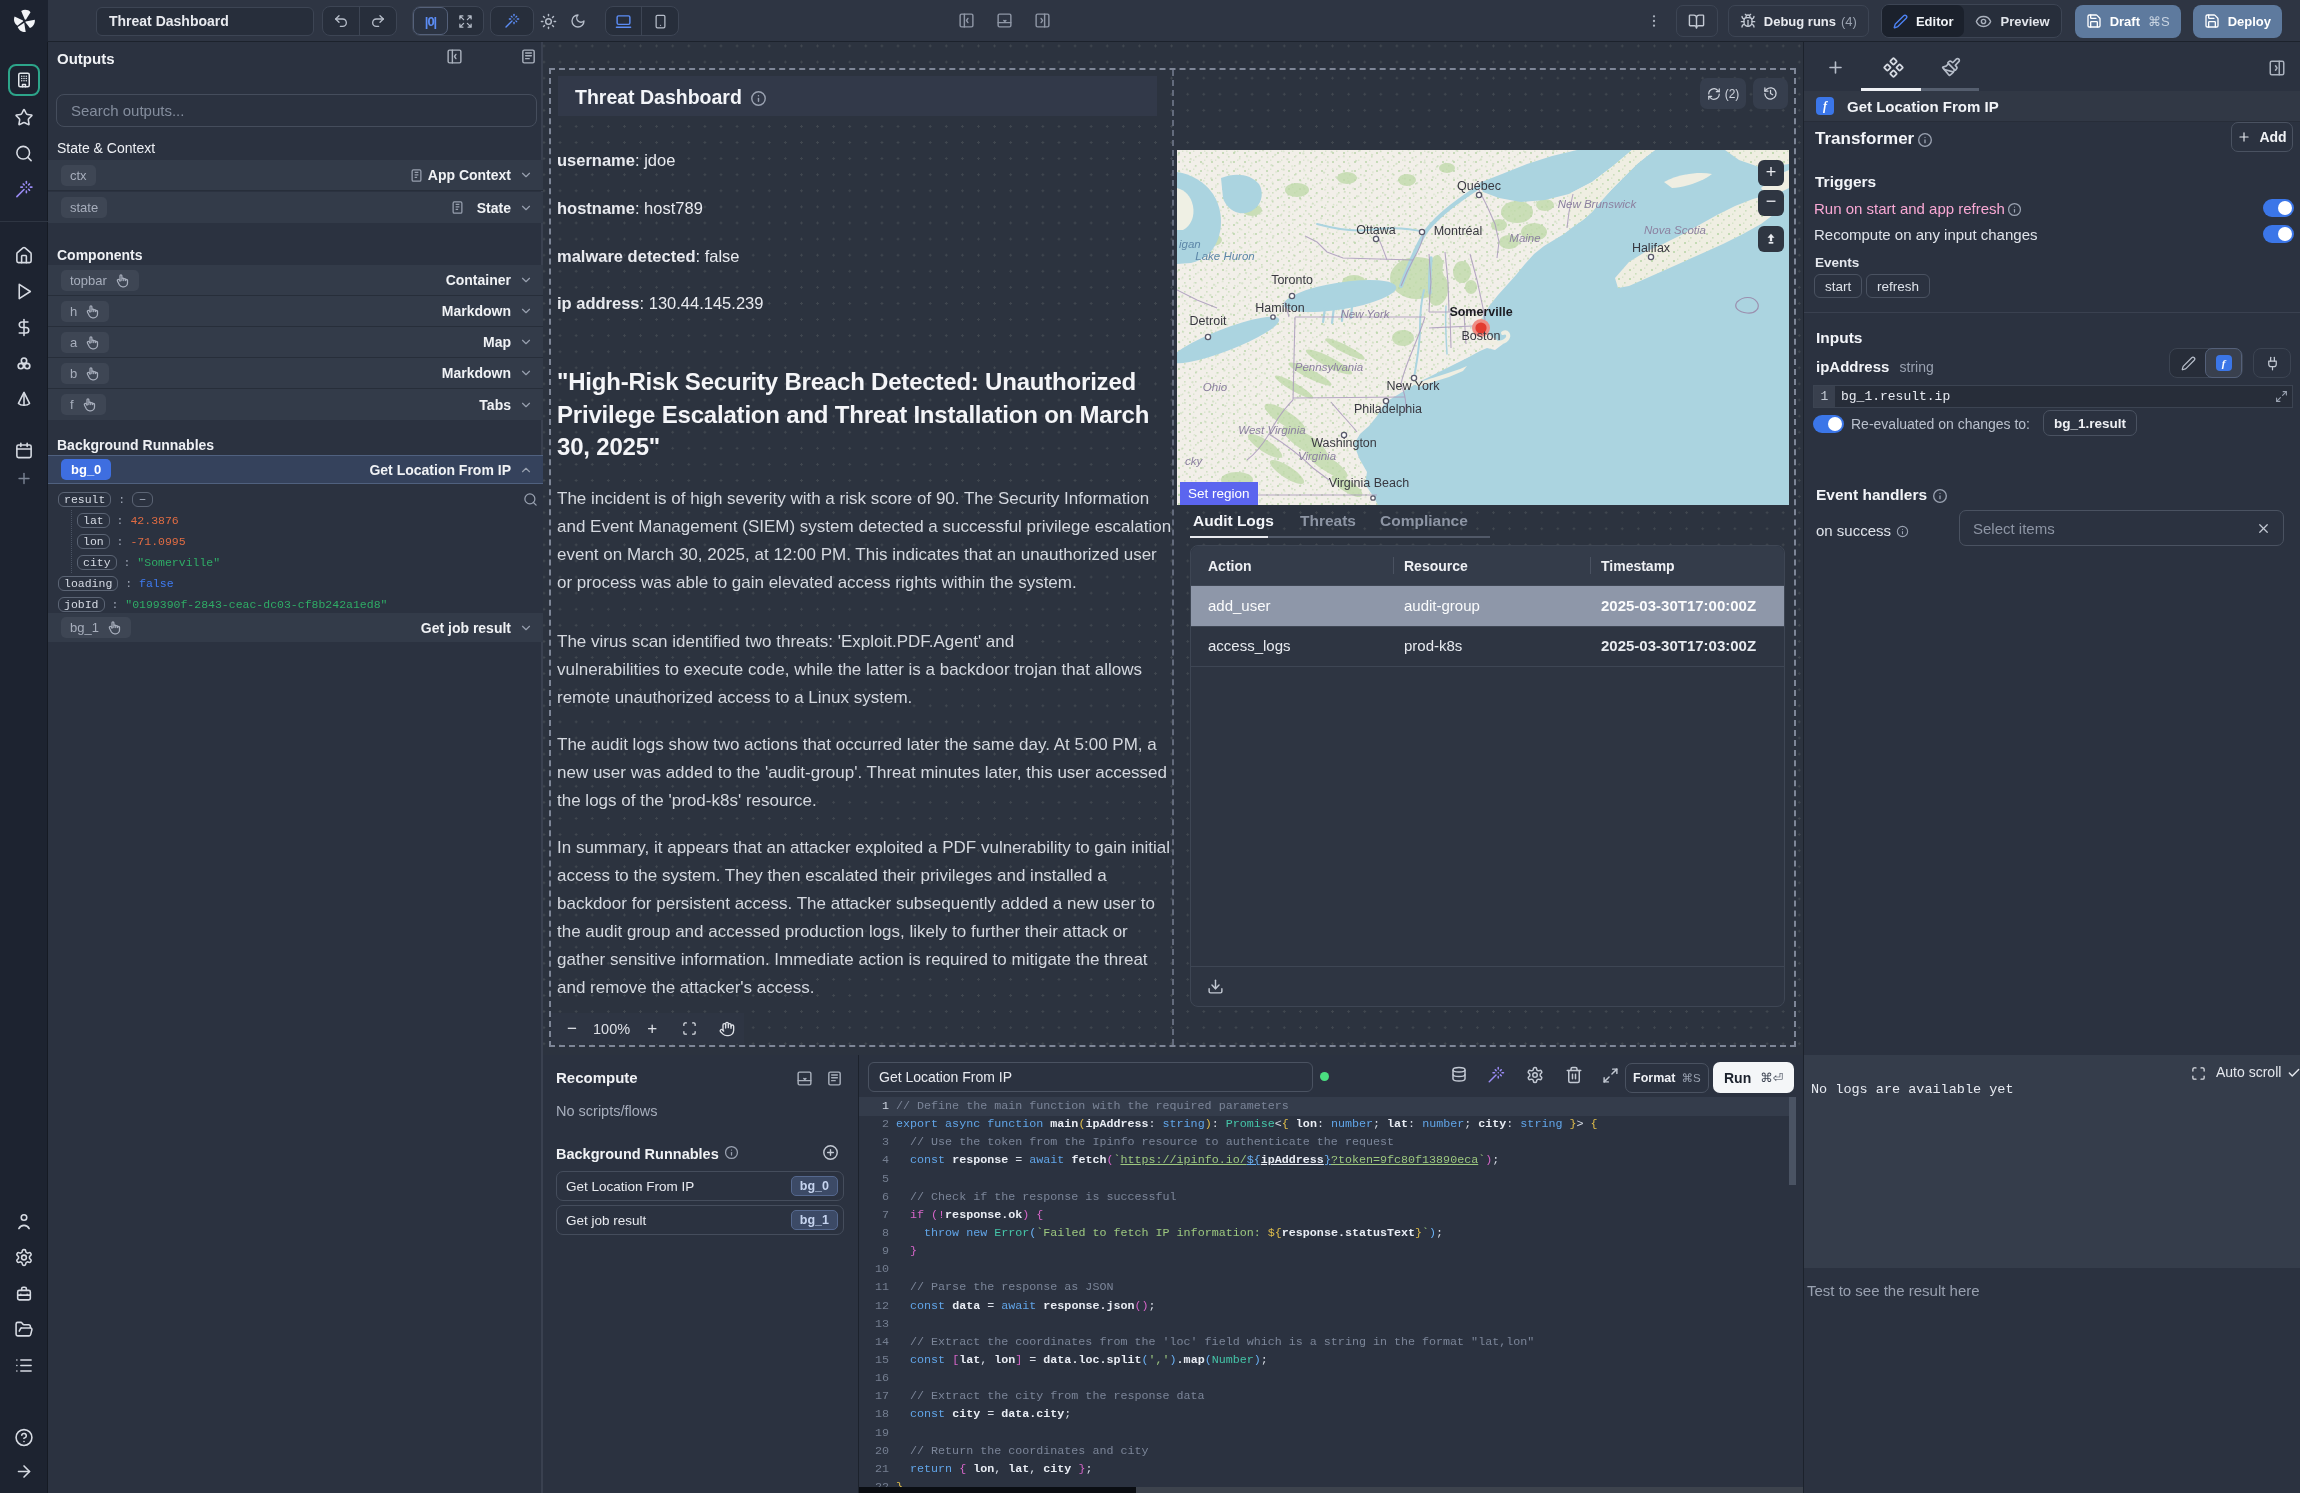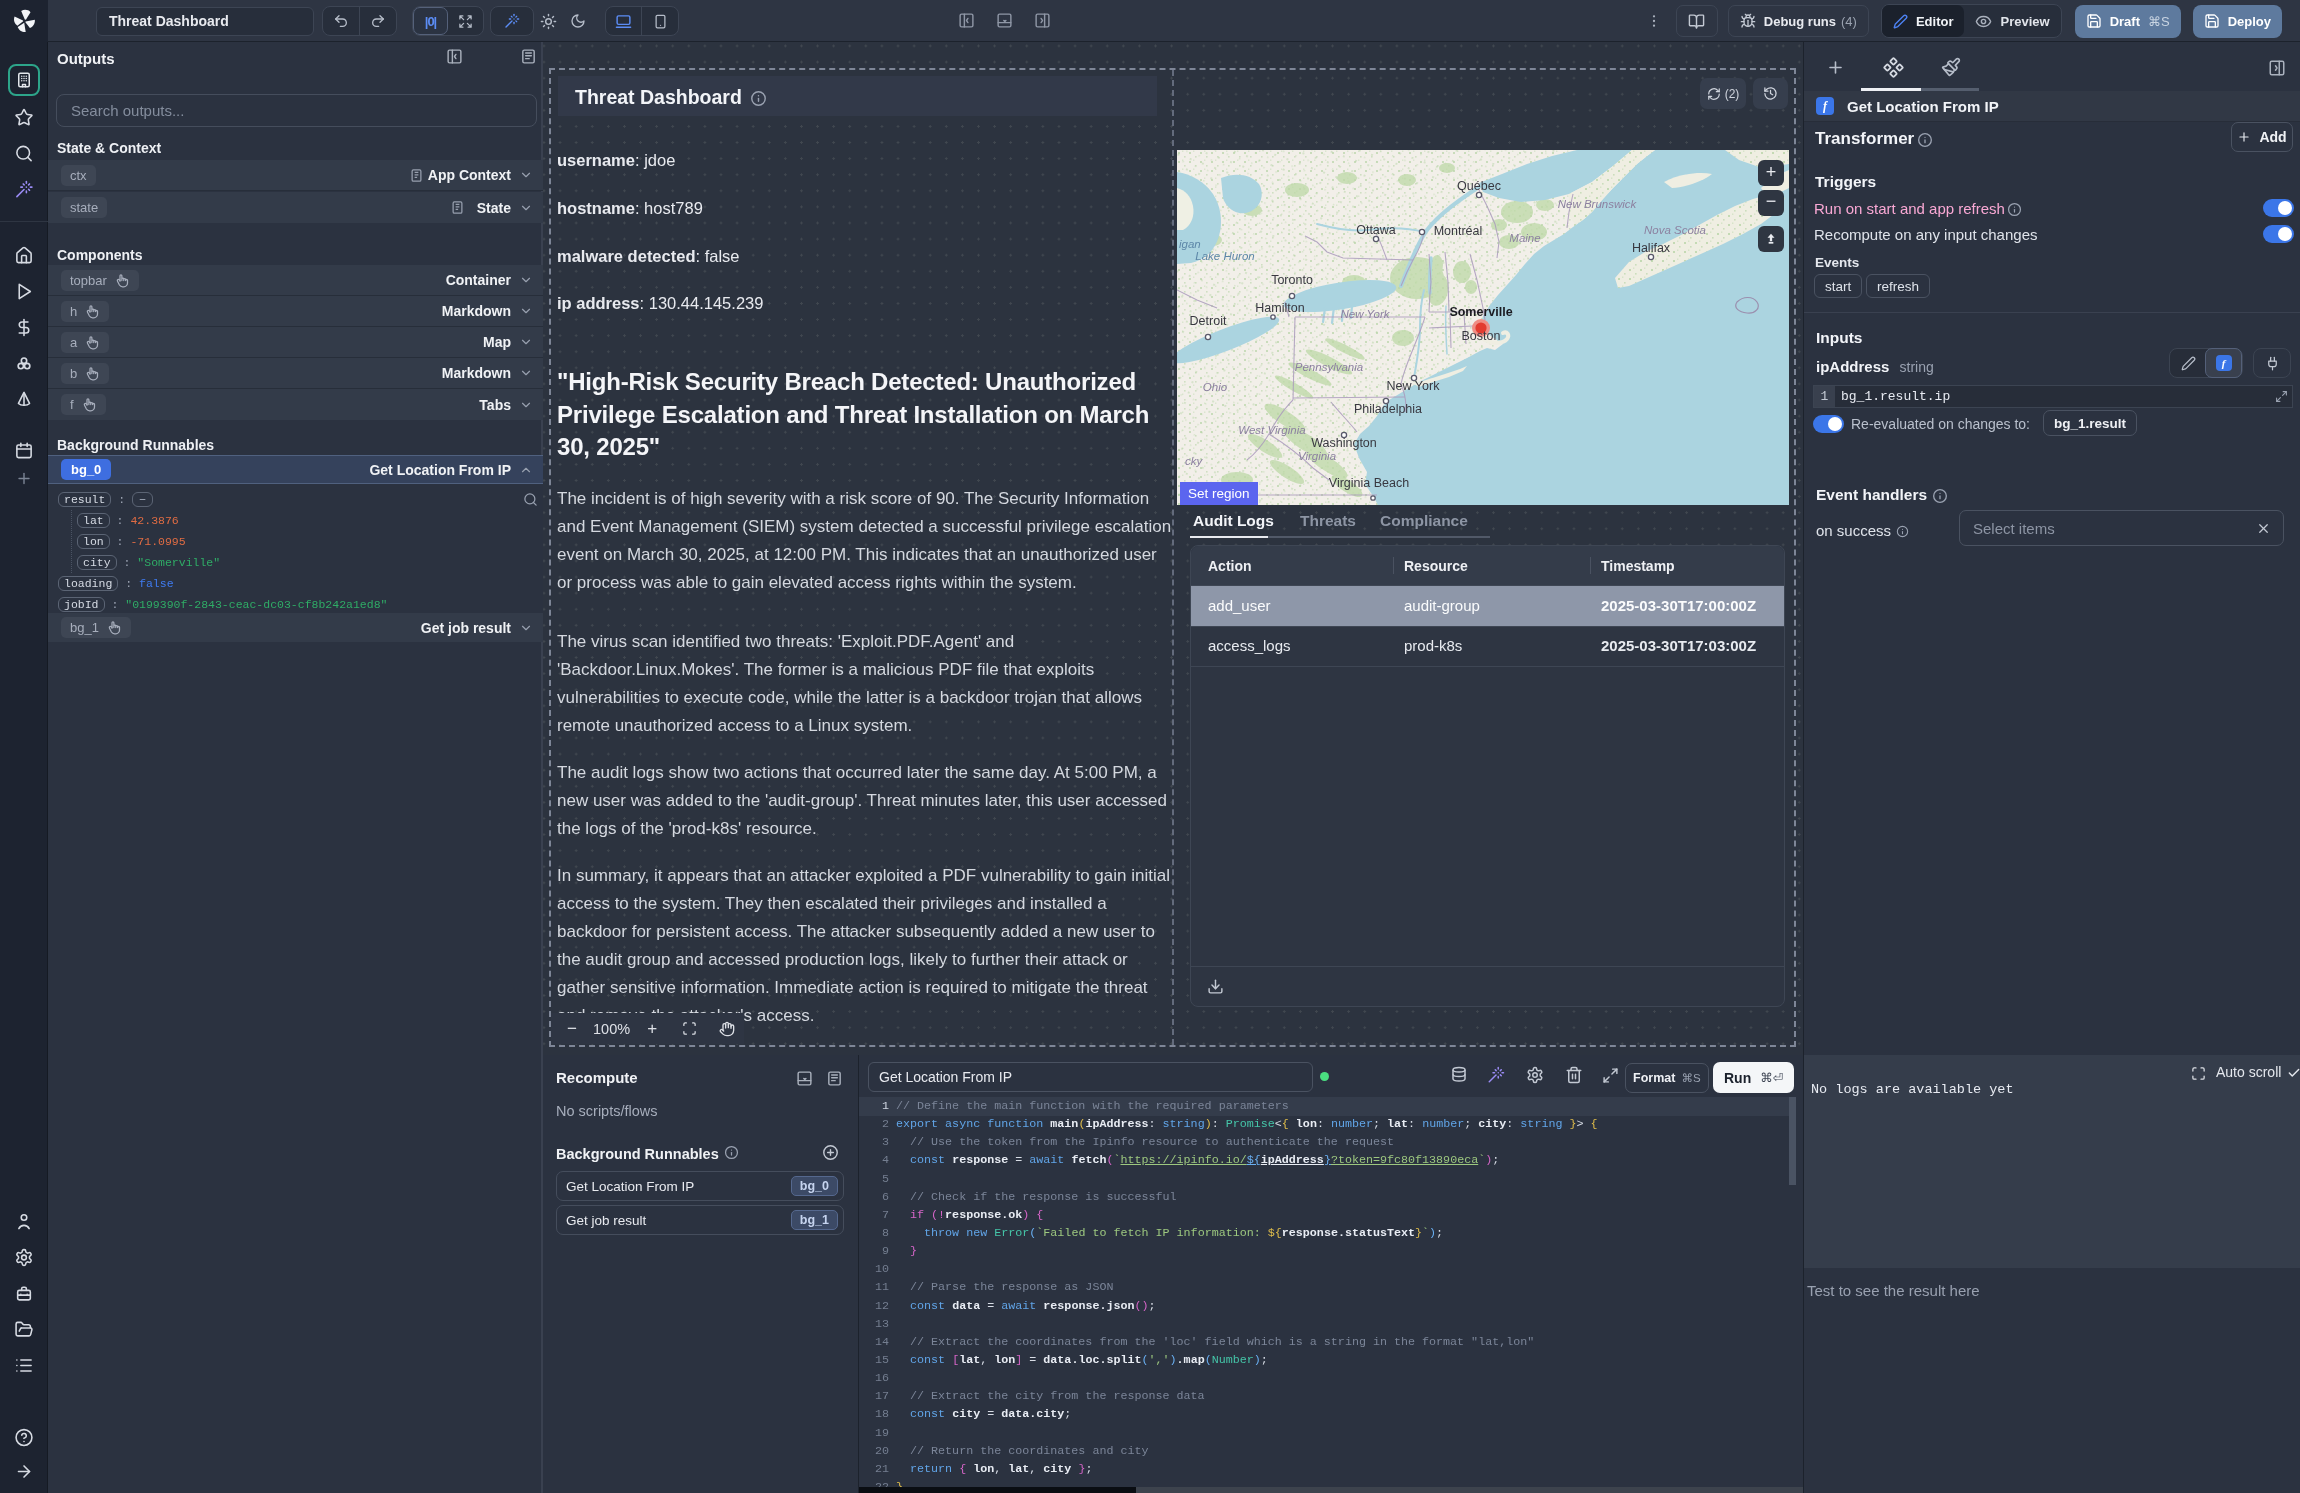--- a/index.html
+++ b/index.html
@@ -84,21 +84,20 @@
 
     <div class="abs" style="left:14px; top:443px; width:620px; color:#d4d8df; font-size:17px; line-height:28px;">
       <div style="margin-bottom:31px;">
           <div>The incident is of high severity with a risk score of 90. The Security Information</div>
           <div>and Event Management (SIEM) system detected a successful privilege escalation</div>
           <div>event on March 30, 2025, at 12:00 PM. This indicates that an unauthorized user</div>
           <div>or process was able to gain elevated access rights within the system.</div>
         </div>
       <div style="margin-bottom:19px;">
           <div>The virus scan identified two threats: 'Exploit.PDF.Agent' and</div>
-          <div>'Backdoor.Linux.Mokes'. The former is a malicious PDF file that exploits</div>
           <div>vulnerabilities to execute code, while the latter is a backdoor trojan that allows</div>
           <div>remote unauthorized access to a Linux system.</div>
         </div>
       <div style="margin-bottom:19px;">
           <div>The audit logs show two actions that occurred later the same day. At 5:00 PM, a</div>
           <div>new user was added to the 'audit-group'. Threat minutes later, this user accessed</div>
           <div>the logs of the 'prod-k8s' resource.</div>
         </div>
       <div>
           <div>In summary, it appears that an attacker exploited a PDF vulnerability to gain initial</div>
@@ -356,21 +355,21 @@
           <path d="m14 9-2 3 2 3"></path>
         </svg>
       </div>
     <div class="abs" style="left:472px; top:6px;">
         <svg width="17" height="17" viewBox="0 0 24 24" fill="none" stroke="#aab1bd" stroke-width="2" stroke-linecap="round" stroke-linejoin="round">
           <rect width="16" height="18" x="4" y="3" rx="2"></rect>
           <path d="M8 7h8M8 11h8M8 15h5"></path>
         </svg>
       </div>
     <div class="abs" style="left:8px; top:52px; width:481px; height:33px; border:1px solid #454d5c; border-radius:8px; color:#848d9d; font-size:15px; line-height:31px; padding-left:14px;">Search outputs...</div>
-    <div class="abs" style="left:9px; top:98px; color:#eef0f4; font-size:14px; font-weight:bold;">State &amp; Context</div>
+    <div class="abs" style="left:9px; top:98px; color:#eef0f4; font-size:14px; font-weight:normal;">State &amp; Context</div>
 
     <div class="abs" style="left:0; top:118px; width:495px; height:31px; background:#333b49; border-bottom:1px solid #272e3a; display:flex; align-items:center;">
       <span style="margin-left:13px; background:#3e4654; border-radius:5px; padding:3px 9px; color:#a7aebc; font-size:13px;">ctx</span>
       <span style="margin-left:auto; display:flex; align-items:center; margin-right:10px;">
           <svg width="15" height="15" viewBox="0 0 24 24" fill="none" stroke="#98a0af" stroke-width="2">
             <rect width="14" height="18" x="5" y="3" rx="2"></rect>
             <path d="M9 7h6M9 11h6M9 15h4"></path>
           </svg>
           <span style="color:#f0f2f5; font-size:14px; font-weight:bold; margin:0 8px 0 4px;">App Context</span>
           <svg width="14" height="14" viewBox="0 0 24 24" fill="none" stroke="#98a0af" stroke-width="2" stroke-linecap="round" stroke-linejoin="round">

